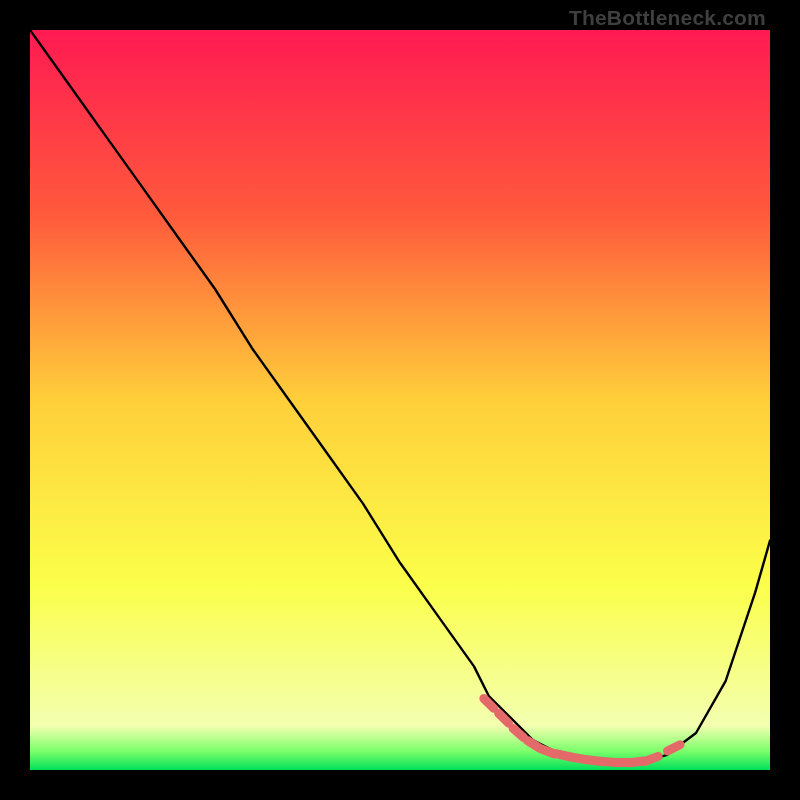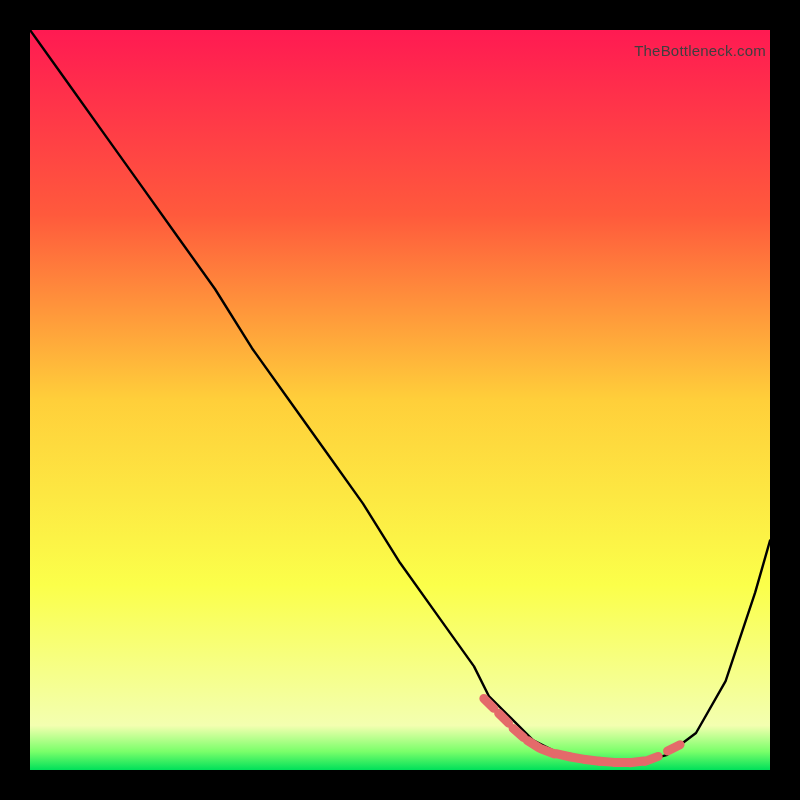--- a/index.html
+++ b/index.html
@@ -23,25 +23,24 @@
     left: 0;
     top: 0;
     width: 740px;
     height: 740px;
   }
   .watermark {
     position: absolute;
     top: 6px;
     right: 34px;
     font-family: Arial, Helvetica, sans-serif;
-    font-size: 15px;
+    font-size: 21px;
     color: #3f3f3f;
     letter-spacing: 0.2px;
-    font-weight: 400;
-    margin-top: 36px;
+    font-weight: 700;
   }
   svg {
     display: block;
   }
 </style>
 </head>
 <body>
 
 <div class="frame">
   <svg class="plot-area" viewBox="0 0 740 740" preserveAspectRatio="none">

